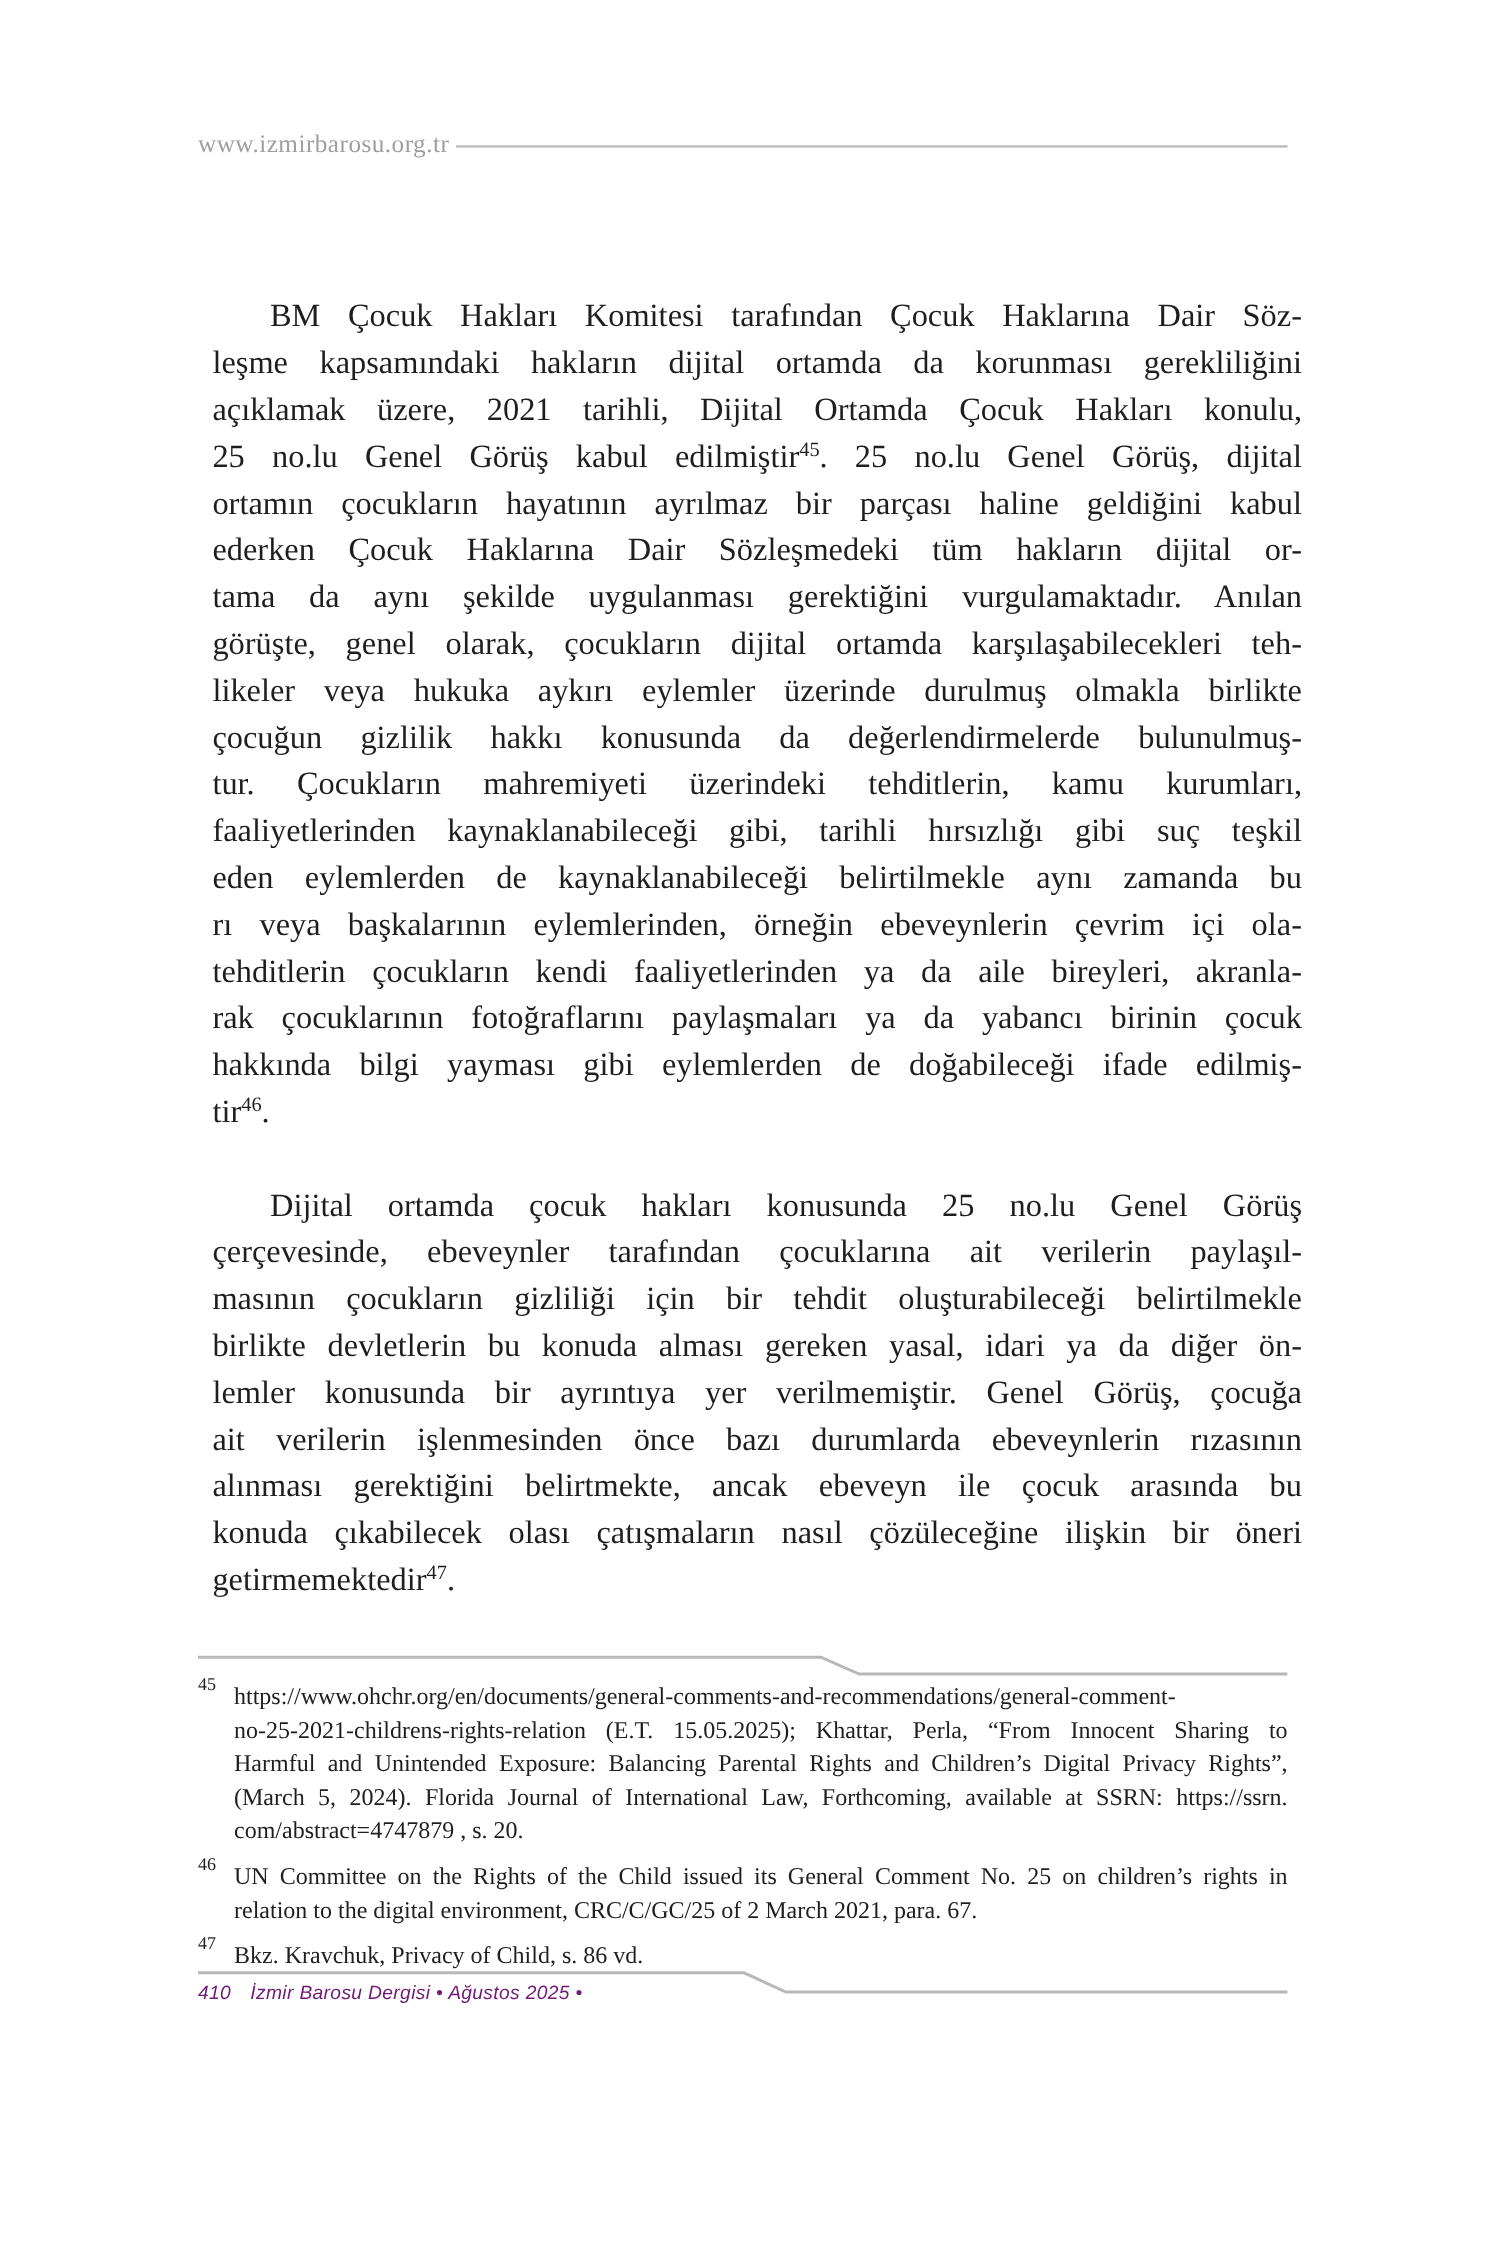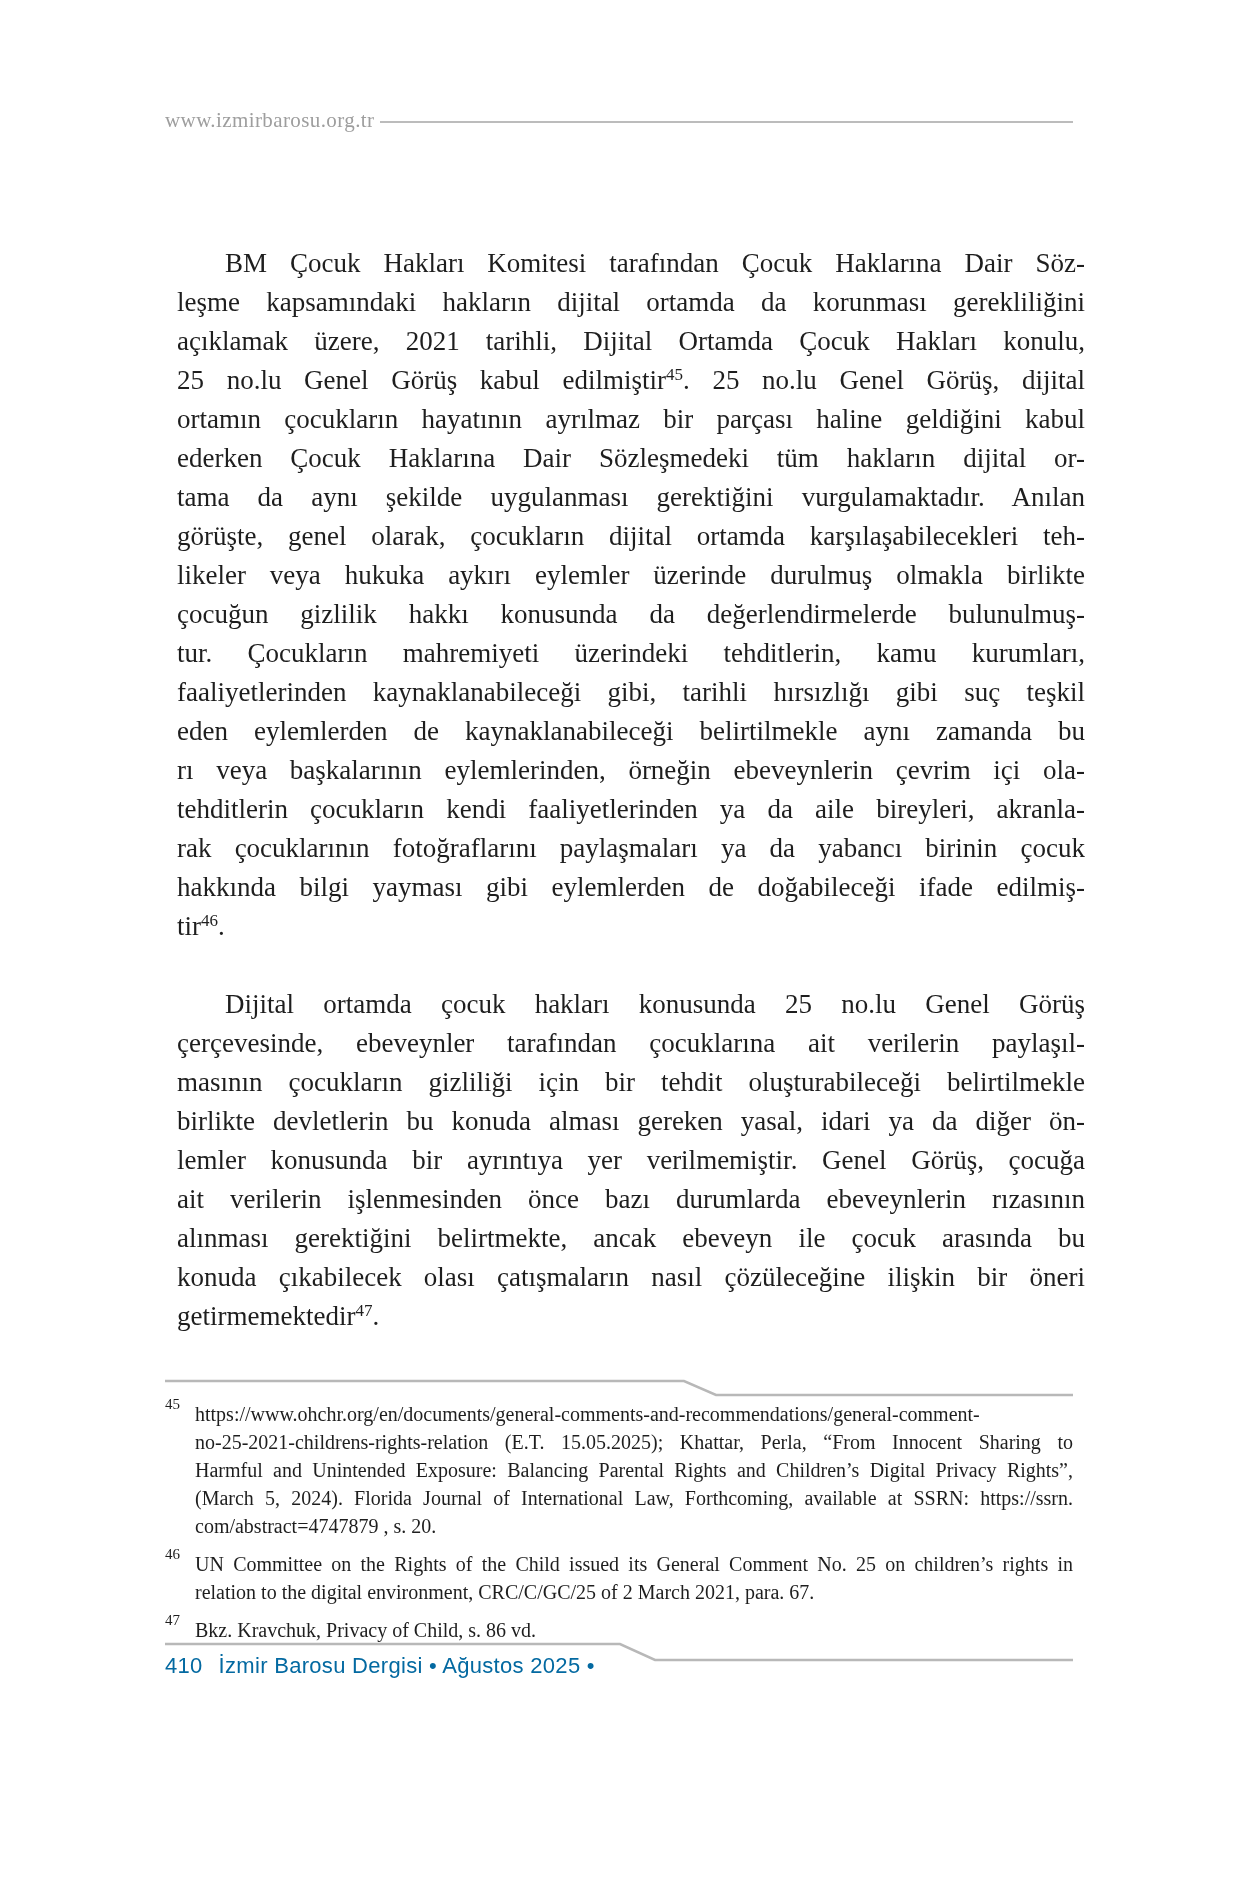--- a/index.html
+++ b/index.html
@@ -33,21 +33,21 @@
   
   .footnotes{position:absolute;left:165px;top:1400px;width:908px;}
   .footnote{position:relative;padding-left:30px;margin-bottom:10px;}
   .footnote .line{font-size:20px;line-height:28px;height:28px;}
   .fn-num{position:absolute;left:0;top:-4px;font-size:15px;color:#1e1e1e;}
 
   
   .footer-rule{position:absolute;left:165px;top:1641px;}
   .footer{
     position:absolute;left:165px;top:1653px;display:flex;gap:16px;align-items:baseline;
-    font-family:"Liberation Sans",sans-serif;font-size:22px;color:#0369a1;letter-spacing:.3px;white-space:nowrap;
+    font-family:"Liberation Sans",sans-serif;font-size:16px;color:#701a75;letter-spacing:.3px;white-space:nowrap;font-style:italic;
   }
 </style>
 </head>
 <body>
 
 <div class="page">
 
   <div class="header">
     <span class="header-url">www.izmirbarosu.org.tr</span>
     <div class="header-rule"></div>

